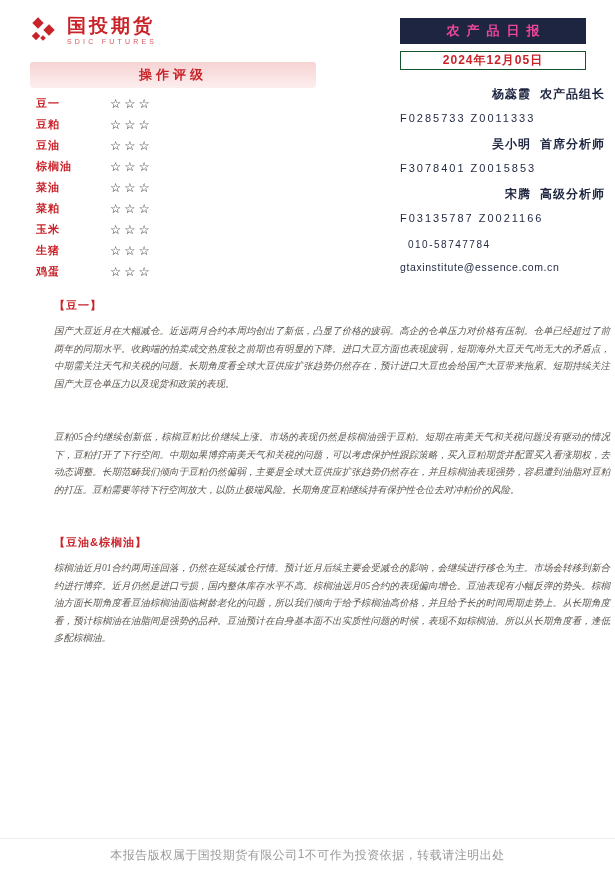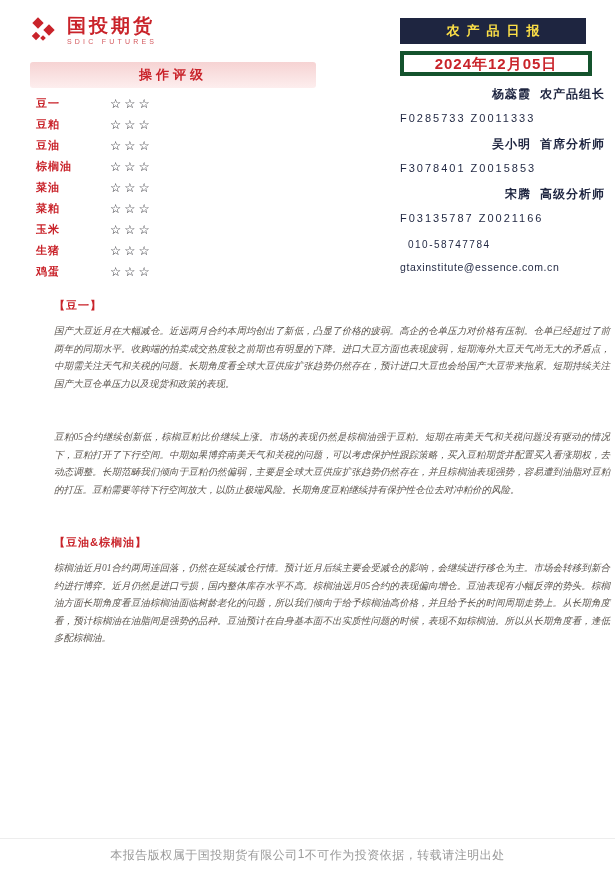--- a/index.html
+++ b/index.html
@@ -7,26 +7,26 @@
     position:relative;width:615px;height:870px;background:#ffffff;
     margin:0 auto;font-family:"Liberation Sans",sans-serif;overflow:hidden;
   }
   
   .logo{position:absolute;left:30px;top:16px;display:flex;align-items:center;gap:7px;}
   .logo-txt{display:flex;flex-direction:column;}
   .logo-title{font-size:19px;font-weight:bold;color:#c9232a;letter-spacing:3px;line-height:20px;}
   .logo-sub{font-size:7px;color:#d4595e;letter-spacing:3.2px;margin-top:2px;}
   .title-bar{
     position:absolute;left:400px;top:18px;width:186px;height:26px;background:#1e2540;
-    color:#fde047;font-family:"Liberation Serif",serif;font-weight:bold;font-size:13px;
+    color:#ec4899;font-family:"Liberation Serif",serif;font-weight:bold;font-size:13px;
     letter-spacing:7px;text-align:center;line-height:26px;text-indent:7px;
   }
   .date-box{
-    position:absolute;left:400px;top:51px;width:184px;height:17px;border:4px solid #14532d;
-    color:#c9232a;font-size:15px;font-weight:bold;text-align:center;line-height:17px;letter-spacing:1px;
+    position:absolute;left:400px;top:51px;width:184px;height:17px;border:1px solid #14532d;
+    color:#c9232a;font-size:12px;font-weight:bold;text-align:center;line-height:17px;letter-spacing:1px;
   }
   
   .ratings-title{
     position:absolute;left:30px;top:62px;width:286px;height:26px;border-radius:3px;
     background:linear-gradient(180deg,#f6d3d3 0%,#fdeeee 100%);
     color:#c9232a;font-size:13px;font-weight:bold;text-align:center;line-height:26px;letter-spacing:4px;
   }
   .ratings-list{position:absolute;left:30px;top:93px;width:286px;}
   .rating-row{height:21px;display:flex;align-items:center;}
   .r-name{width:74px;padding-left:6px;color:#c9232a;font-size:11px;font-weight:bold;letter-spacing:1px;}

